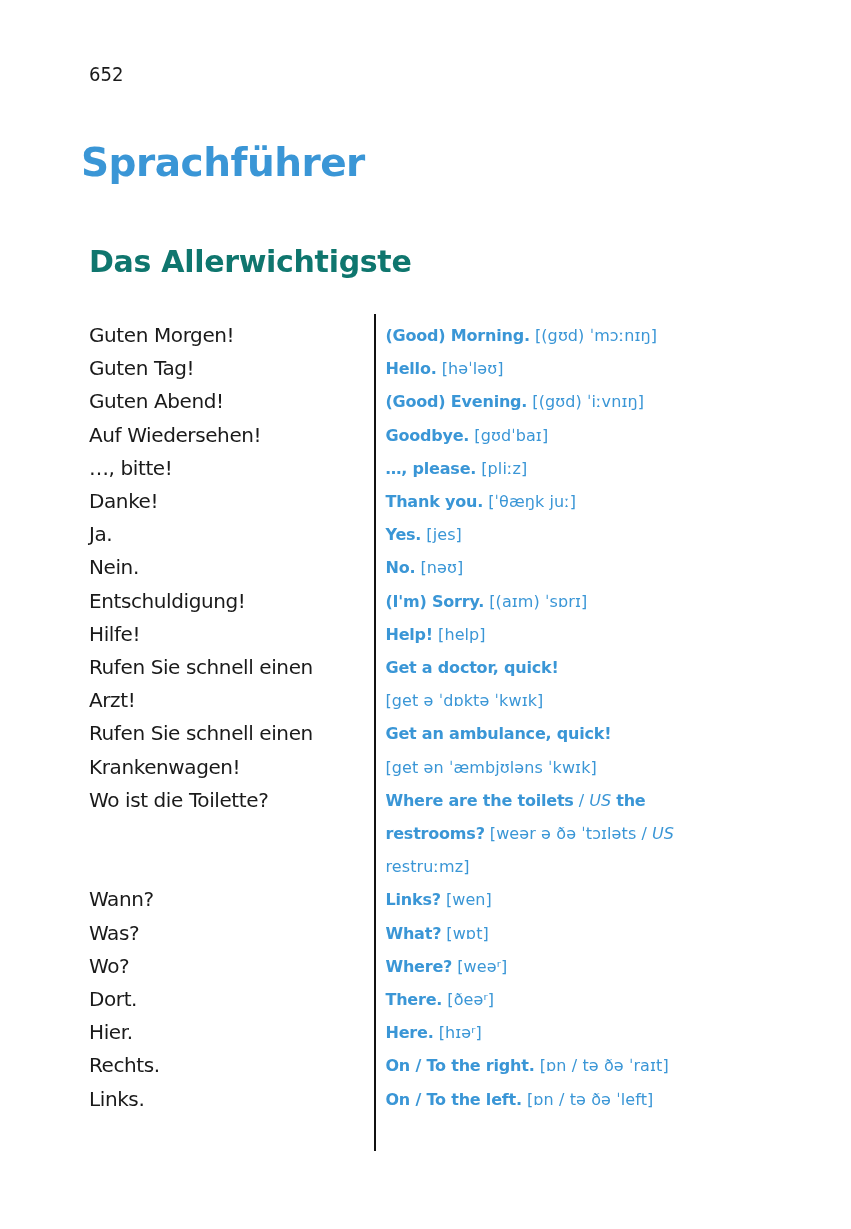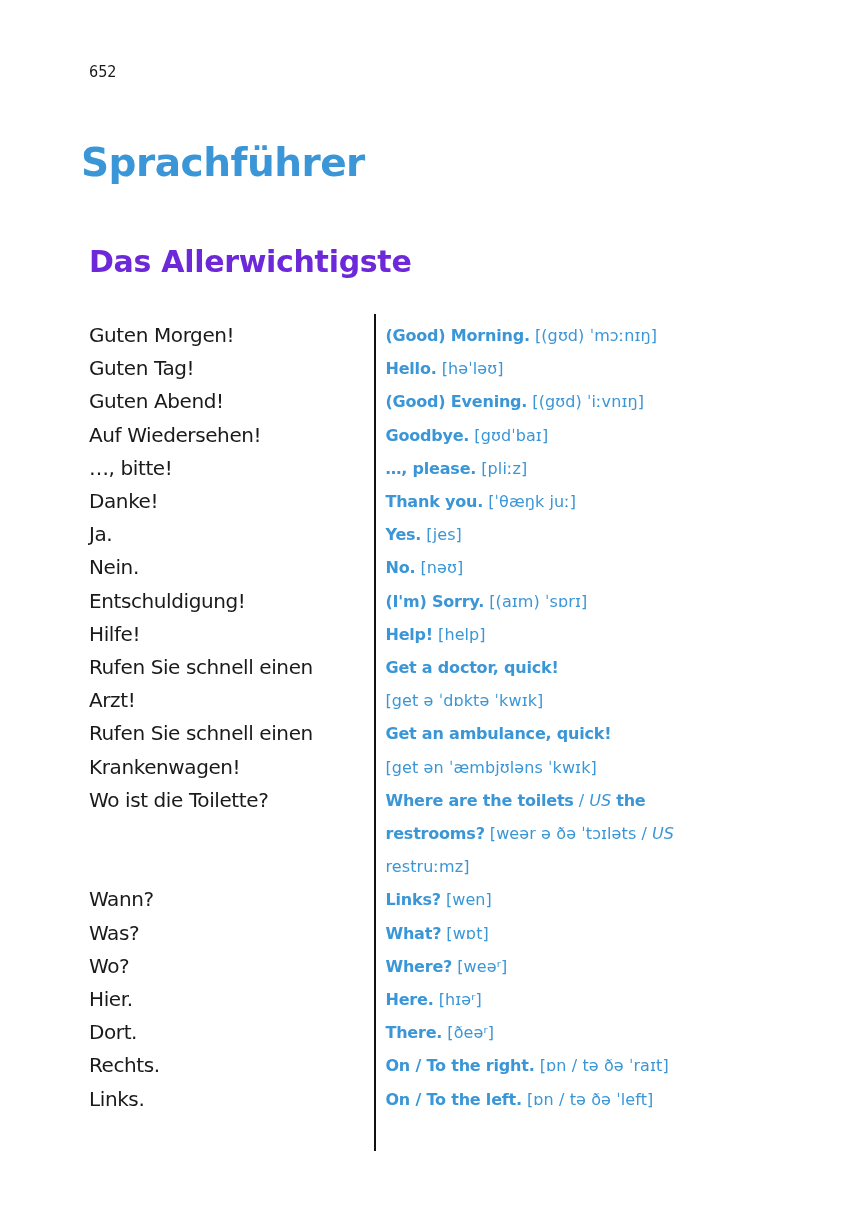--- a/index.html
+++ b/index.html
@@ -1,22 +1,22 @@
 <!DOCTYPE html>
 <html><head>
   <meta charset="utf-8">
   <style>
     html, body { margin: 0; padding: 0; background: #ffffff; }
     body { width: 851px; height: 1229px; position: relative; overflow: hidden;
            font-family: "DejaVu Sans", sans-serif; }
-    .page-number { position: absolute; left: 89px; top: 62px; font-size: 16px; color: #1a1a1a;
+    .page-number { position: absolute; left: 89px; top: 62px; font-size: 20px; color: #1a1a1a;
                    font-family: "DejaVu Sans Condensed", "DejaVu Sans", sans-serif; letter-spacing: 0px; }
     .title { position: absolute; left: 81px; top: 140px; font-size: 39px; font-weight: bold; color: #3a96d6; margin: 0;
              letter-spacing: -0.5px; }
-    .subtitle { position: absolute; left: 89px; top: 244px; font-size: 30px; font-weight: bold; color: #6d28d9; margin: 0;
+    .subtitle { position: absolute; left: 89px; top: 244px; font-size: 30px; font-weight: bold; color: #0f766e; margin: 0;
                 letter-spacing: -0.3px; }
     .divider { position: absolute; left: 374px; top: 314px; width: 2px; height: 837px; background: #111; }
     .rows { position: absolute; left: 0; top: 319px; width: 771px; }
     .row { display: flex; }
     .de { width: 311px; padding-left: 89px; font-size: 20px; line-height: 33.2px; color: #1a1a1a;
           letter-spacing: -0.4px; white-space: nowrap; }
     .en { width: 420px; padding-left: 11px; font-size: 16px; line-height: 33.2px; color: #3a96d6; }
     .en-phrase { font-weight: bold; letter-spacing: -0.2px; }
     .en-ipa { font-weight: normal; letter-spacing: 0.1px; }
     .it { font-style: italic; font-weight: normal; }
@@ -104,26 +104,26 @@
   </div>
   <div class="row">
     <div class="de">Was?</div>
     <div class="en"><span class="en-phrase">What?</span> <span class="en-ipa">[wɒt]</span></div>
   </div>
   <div class="row">
     <div class="de">Wo?</div>
     <div class="en"><span class="en-phrase">Where?</span> <span class="en-ipa">[weəʳ]</span></div>
   </div>
   <div class="row">
+    <div class="de">Dort.</div>
+    <div class="en"><span class="en-phrase">There.</span> <span class="en-ipa">[ðeəʳ]</span></div>
+  </div>
+  <div class="row">
     <div class="de">Hier.</div>
     <div class="en"><span class="en-phrase">Here.</span> <span class="en-ipa">[hɪəʳ]</span></div>
-  </div>
-  <div class="row">
-    <div class="de">Dort.</div>
-    <div class="en"><span class="en-phrase">There.</span> <span class="en-ipa">[ðeəʳ]</span></div>
   </div>
   <div class="row">
     <div class="de">Rechts.</div>
     <div class="en"><span class="en-phrase">On / To the right.</span> <span class="en-ipa">[ɒn / tə ðə ˈraɪt]</span></div>
   </div>
   <div class="row">
     <div class="de">Links.</div>
     <div class="en"><span class="en-phrase">On / To the left.</span> <span class="en-ipa">[ɒn / tə ðə ˈleft]</span></div>
   </div>
 </div>

